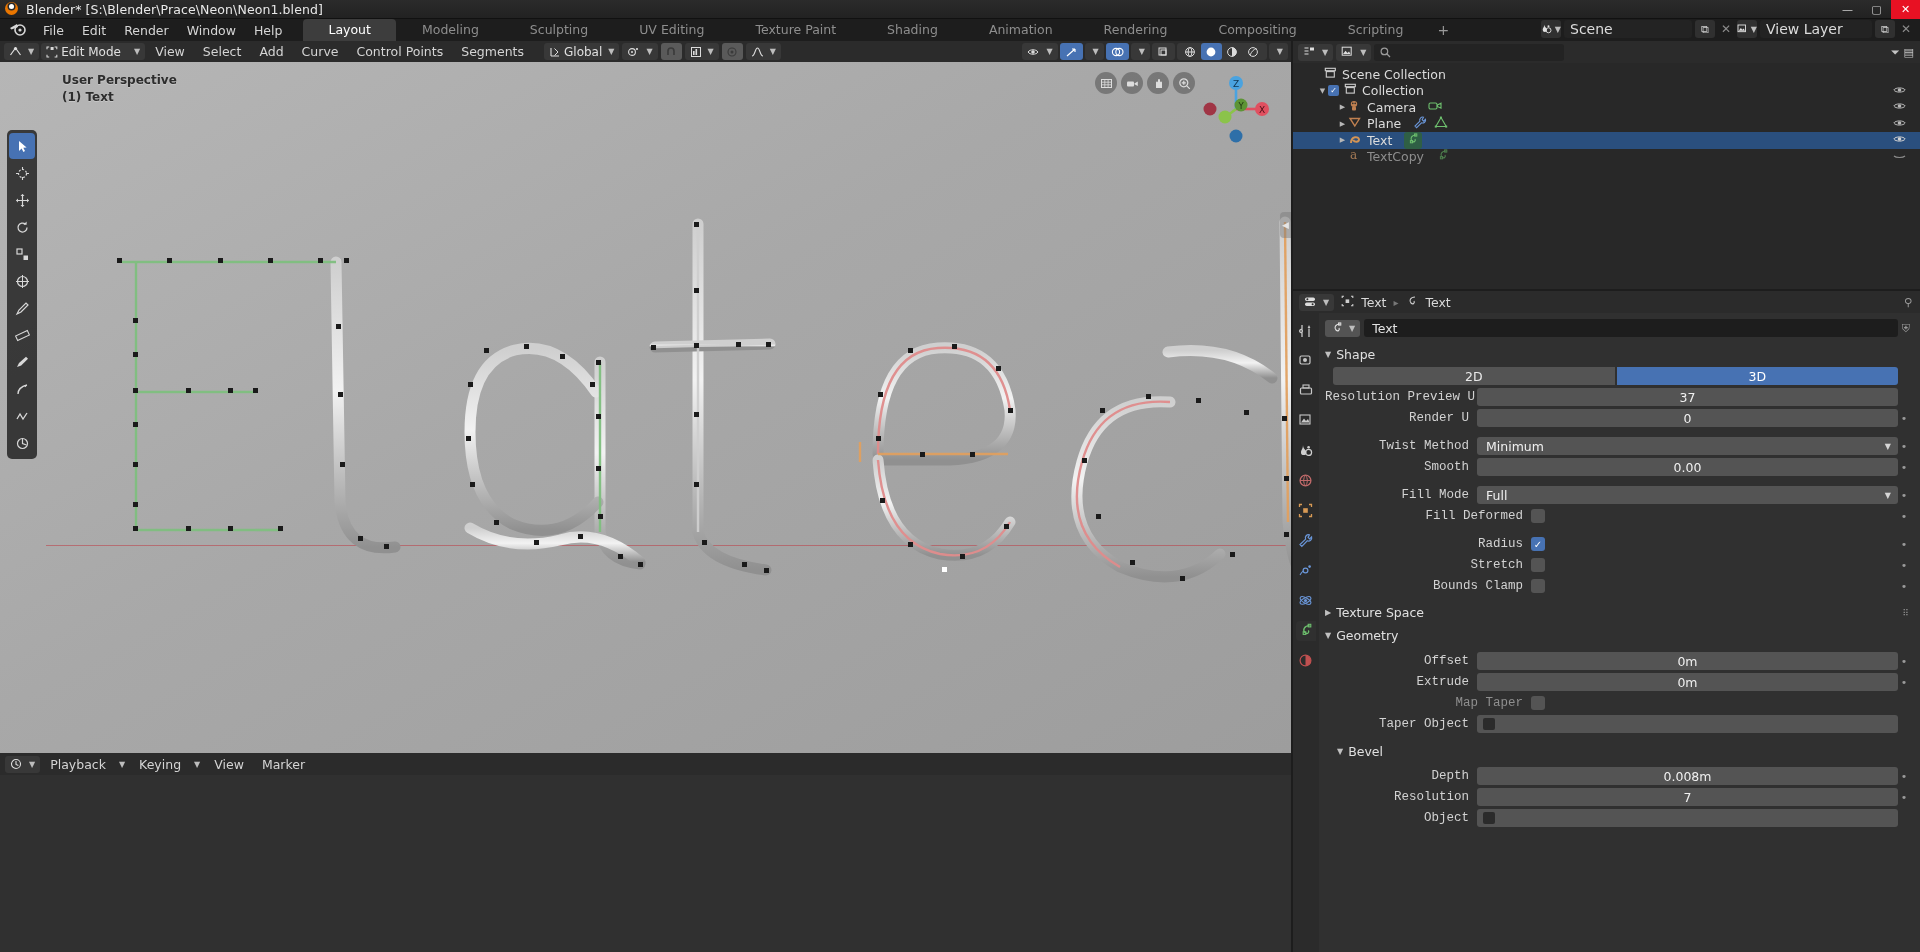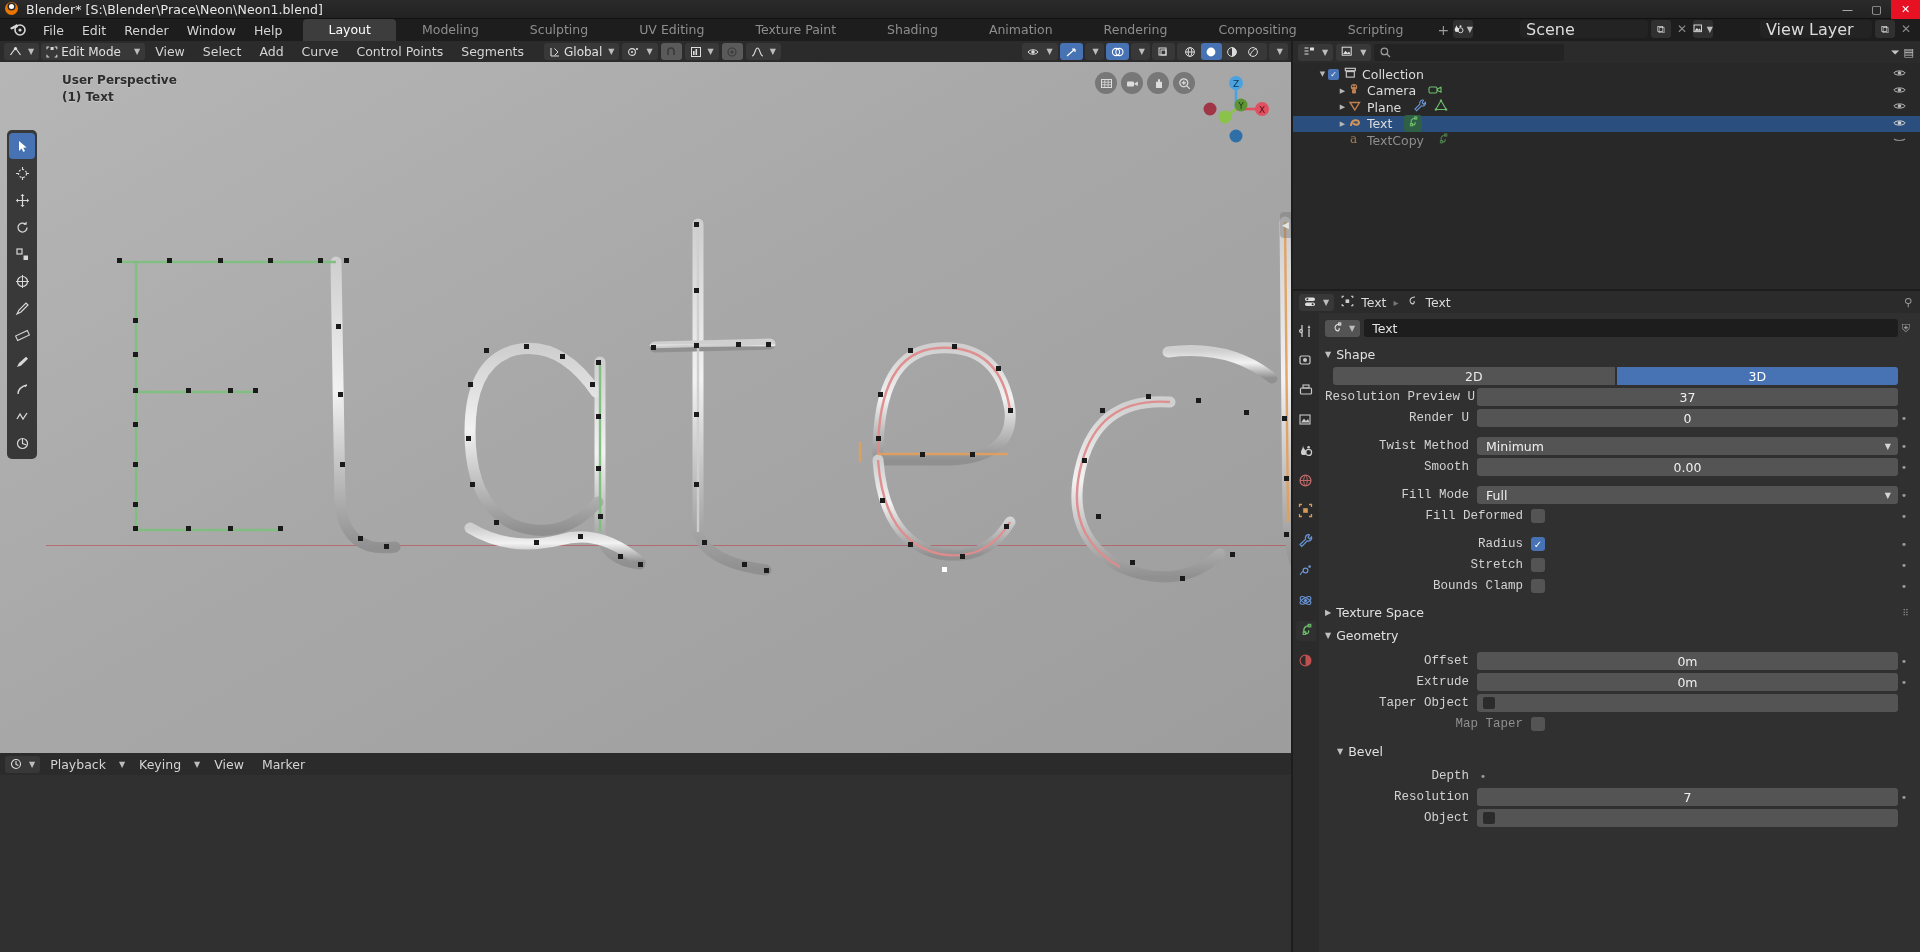--- a/index.html
+++ b/index.html
@@ -27,21 +27,21 @@
     background:#1d1d1d; display:flex; align-items:center; }
   .blender-logo{ width:22px; height:18px; margin:0 4px 0 8px; position:relative; }
   .blender-logo svg{ display:block; }
   .menu-item{ padding:2px 9px; font-size:12.5px; color:#d5d5d5; border-radius:3px; }
   .wk-tabs{ display:flex; align-items:center; margin-left:12px; gap:1px; }
   .wk-tab{ padding:3px 25px 4px; font-size:12.5px; color:#8e8e8e; border-radius:4px 4px 0 0; }
   .wk-tab.active{ background:#3d3d3d; color:#fff; }
   .wk-plus{ padding:2px 8px; color:#9a9a9a; font-size:14px; }
   .topbar-right{ position:absolute; right:6px; top:1px; display:flex; align-items:center; gap:3px; }
   .field{ background:#232323; border-radius:3px; height:18px; display:flex; align-items:center;
-    padding:0 6px; font-size:16px; color:#dcdcdc;margin-left:44px; }
+    padding:0 6px; font-size:14px; color:#dcdcdc; }
   .btn-ico{ width:20px; height:18px; display:flex; align-items:center; justify-content:center;
     background:#303030; border-radius:3px; color:#cfcfcf; font-size:11px; }
   .x-ico{ width:16px; height:18px; display:flex; align-items:center; justify-content:center;
     color:#8c8c8c; font-size:12px;}
   .dd-arrow{ font-size:8px; color:#bdbdbd; margin-left:3px; }
 
   
   .vp-header{ position:absolute; left:0; top:41px; width:1291px; height:21px;
     background:#2b2b2b; display:flex; align-items:center; gap:2px; padding-left:4px; }
   .vh-box{ height:17px; background:#383838; border-radius:3px; display:flex; align-items:center;
@@ -634,20 +634,30 @@
             <path d="M7 7l3 3" stroke="#9a9a9a" stroke-width="1.2"></path>
           </svg>
       </div>
       <div class="ol-right">
         <span style="color:#c4c4c4;font-size:11px">⏷</span>
         <span style="color:#c4c4c4;font-size:11px">▤</span>
       </div>
     </div>
 
     <div class="ol-rows">
+      <div class="ol-row">
+        <span class="ol-tri"></span>
+        <span>
+          <svg width="13" height="12" viewBox="0 0 13 12">
+              <rect x="1.3" y="1.3" width="10" height="2.4" fill="none" stroke="#cfcfcf" stroke-width="1.1"></rect>
+              <rect x="2.3" y="4.6" width="8" height="5.5" fill="none" stroke="#cfcfcf" stroke-width="1.1"></rect>
+            </svg>
+        </span>
+        <span class="ol-name">Scene Collection</span>
+      </div>
 
       <div class="ol-row ol-ind1">
         <span class="ol-tri">▼</span>
         <span class="ol-chk">✓</span>
         <span>
           <svg width="13" height="12" viewBox="0 0 13 12">
               <rect x="1.3" y="1.3" width="10" height="2.4" fill="none" stroke="#cfcfcf" stroke-width="1.1"></rect>
               <rect x="2.3" y="4.6" width="8" height="5.5" fill="none" stroke="#cfcfcf" stroke-width="1.1"></rect>
             </svg>
         </span>
@@ -980,43 +990,44 @@
       <div class="row">
         <span class="lab">Offset</span>
         <div class="val">0m</div>
         <span class="dot-anim">•</span>
       </div>
       <div class="row">
         <span class="lab">Extrude</span>
         <div class="val">0m</div>
         <span class="dot-anim">•</span>
       </div>
+      <div class="row cbrow">
+        <span class="lab" style="width:206px;color:#8f8f8f">Map Taper</span>
+        <span class="val-wrap">
+            <span class="cb"></span>
+          </span>
+        <span class="dot-anim"></span>
+      </div>
       <div class="row">
         <span class="lab">Taper Object</span>
         <div class="ptr-field">
           <span class="tiny-sq"></span>
           <span></span>
         </div>
         <span class="dot-anim"></span>
       </div>
-      <div class="row cbrow">
-        <span class="lab" style="width:206px;color:#8f8f8f">Map Taper</span>
-        <span class="val-wrap">
-            <span class="cb"></span>
-          </span>
-        <span class="dot-anim"></span>
-      </div>
 
       <div class="sect" style="padding-top:8px;padding-left:12px">
         <span class="tri">▼</span>
         <span>Bevel</span>
       </div>
       <div style="height:3px"></div>
       <div class="row">
         <span class="lab">Depth</span>
+        <div class="val">0.008m</div>
         <span class="dot-anim">•</span>
       </div>
       <div class="row">
         <span class="lab">Resolution</span>
         <div class="val">7</div>
         <span class="dot-anim">•</span>
       </div>
       <div class="row">
         <span class="lab">Object</span>
         <div class="ptr-field">

